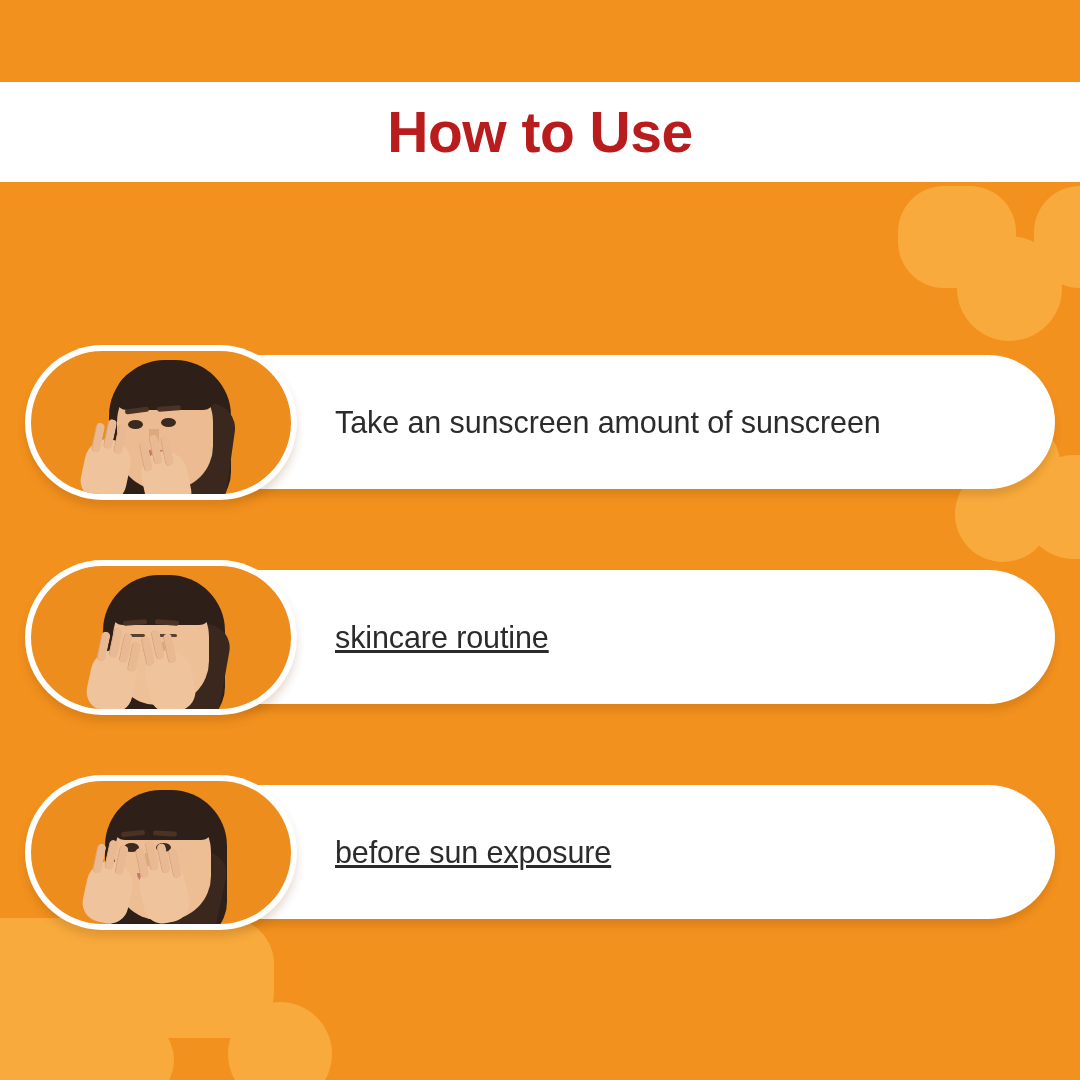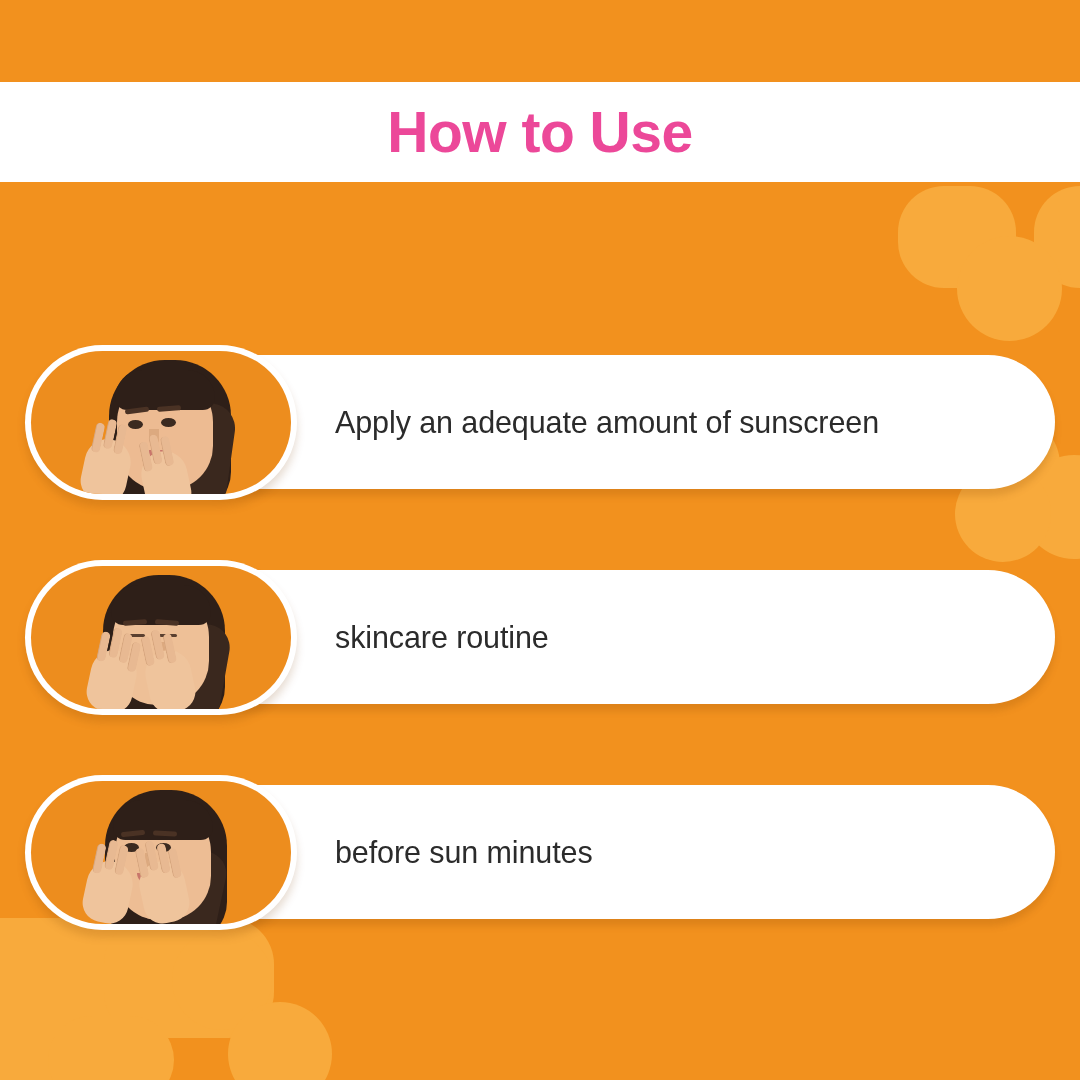--- a/index.html
+++ b/index.html
@@ -34,21 +34,21 @@
     position:absolute;
     left:0; top:82px;
     width:1080px; height:100px;
     background:#FFFFFF;
     display:flex; align-items:center; justify-content:center;
     z-index:5;
   }
   .header-title{
     font-size:57px;
     font-weight:700;
-    color:#ec4899;
+    color:#b91c1c;
     letter-spacing:-0.5px;
     line-height:1;
   }
 
   
   .steps{
     position:absolute;
     left:0; top:182px;
     width:1080px;
     z-index:4;
@@ -79,21 +79,21 @@
   }
   .step-text{
     margin-left:175px;
     padding-right:70px;
     font-size:30.5px;
     line-height:1.25;
     color:#2B2B2B;
     font-weight:400;
     letter-spacing:-0.1px;
   }
-  .step-text .l2{ display:block; }
+  .step-text .l2{ display:block;text-decoration:underline; }
 
   
   .step-thumb{
     position:absolute;
     left:25px;
     top:0px;
     width:272px;
     height:155px;
     background:#FFFFFF;
     border-radius:78px;
@@ -230,21 +230,21 @@
 
   <div class="header-band">
     <div class="header-title">How to Use</div>
   </div>
 
   <div class="steps">
 
     <div class="step-row r1">
       <div class="step-card">
         <div class="step-text">
-          <span>Apply an adequate amount of sunscreen</span>
+          <span>Take an sunscreen amount of sunscreen</span>
         </div>
       </div>
       <div class="step-thumb">
         <div class="thumb-inner">
           <div class="fig fig-1">
             <div class="hair-back"></div>
             <div class="pony" style="left:150px; top:52px; width:50px; height:108px; border-radius:26px; transform:rotate(8deg);"></div>
             <div class="neck"></div>
             <div class="ear" style="left:140px; top:68px;"></div>
             <div class="face" style="margin-left:-44px;"></div>
@@ -303,21 +303,21 @@
               <div class="finger" style="left:25px; top:-16px;"></div>
             </div>
           </div>
         </div>
       </div>
     </div>
 
     <div class="step-row r3">
       <div class="step-card">
         <div class="step-text">
-          <span class="l2">before sun minutes</span>
+          <span class="l2">before sun exposure</span>
         </div>
       </div>
       <div class="step-thumb">
         <div class="thumb-inner">
           <div class="fig fig-3">
             <div class="hair-back" style="margin-left:-56px;"></div>
             <div class="pony" style="left:146px; top:70px; width:44px; height:95px; border-radius:22px; transform:rotate(12deg);"></div>
             <div class="neck"></div>
             <div class="ear" style="left:140px; top:62px;"></div>
             <div class="face" style="margin-left:-46px;"></div>

